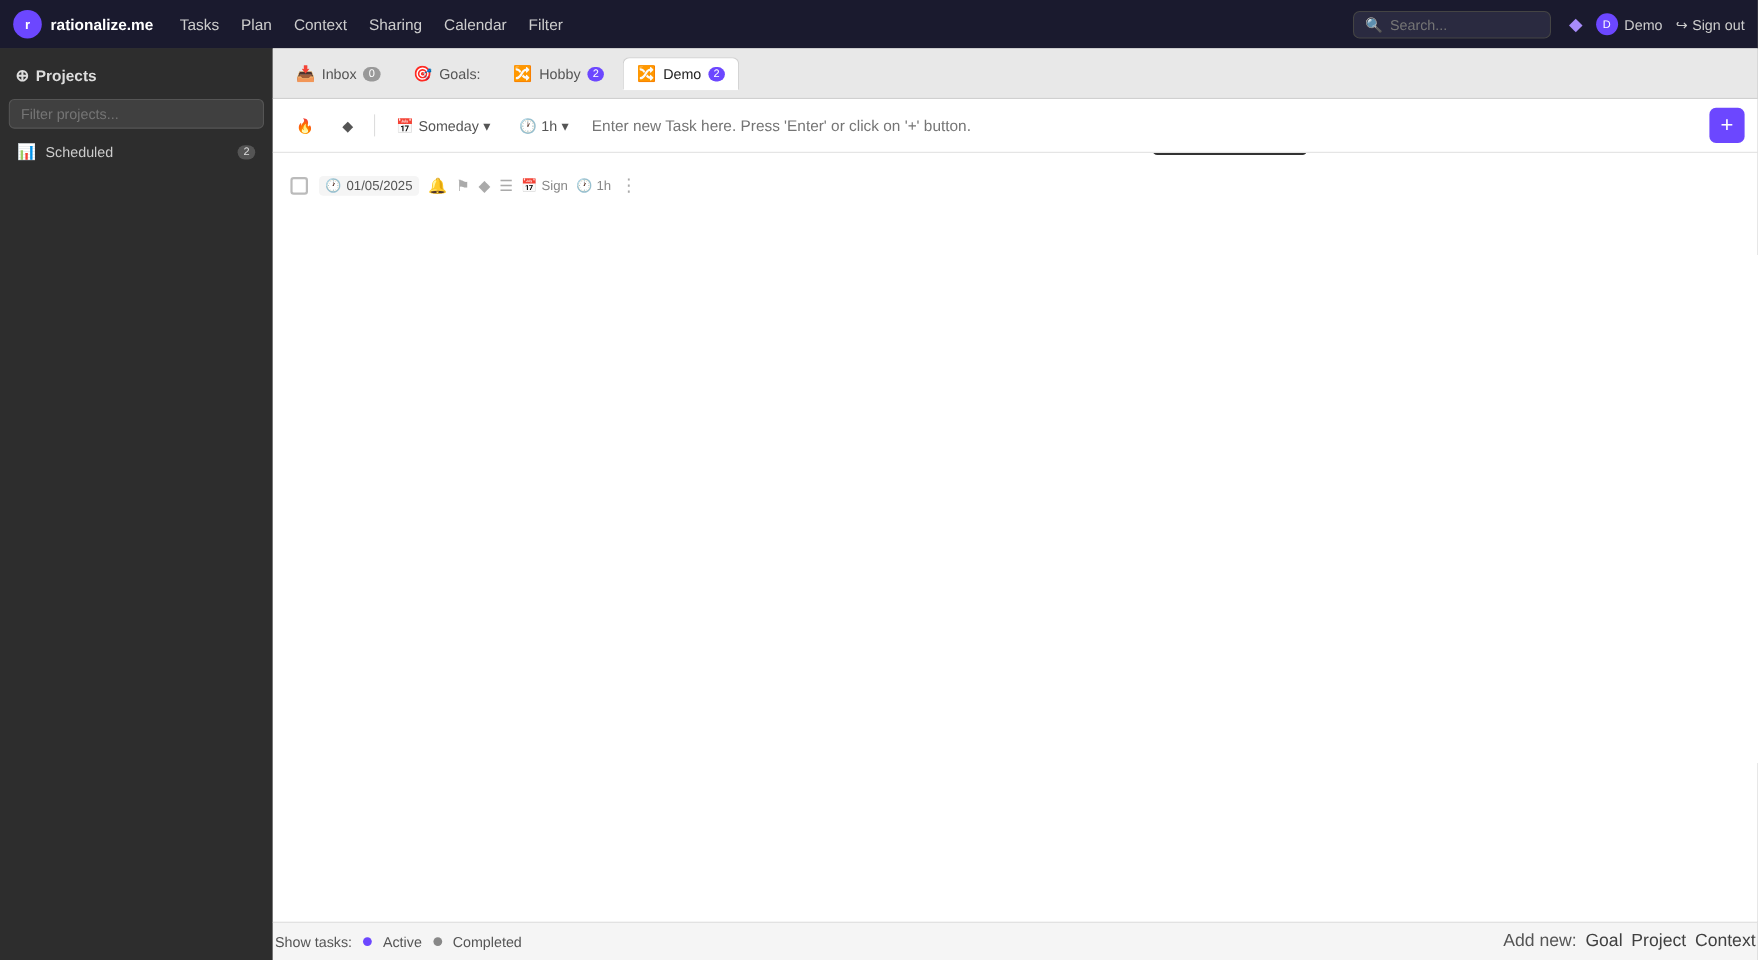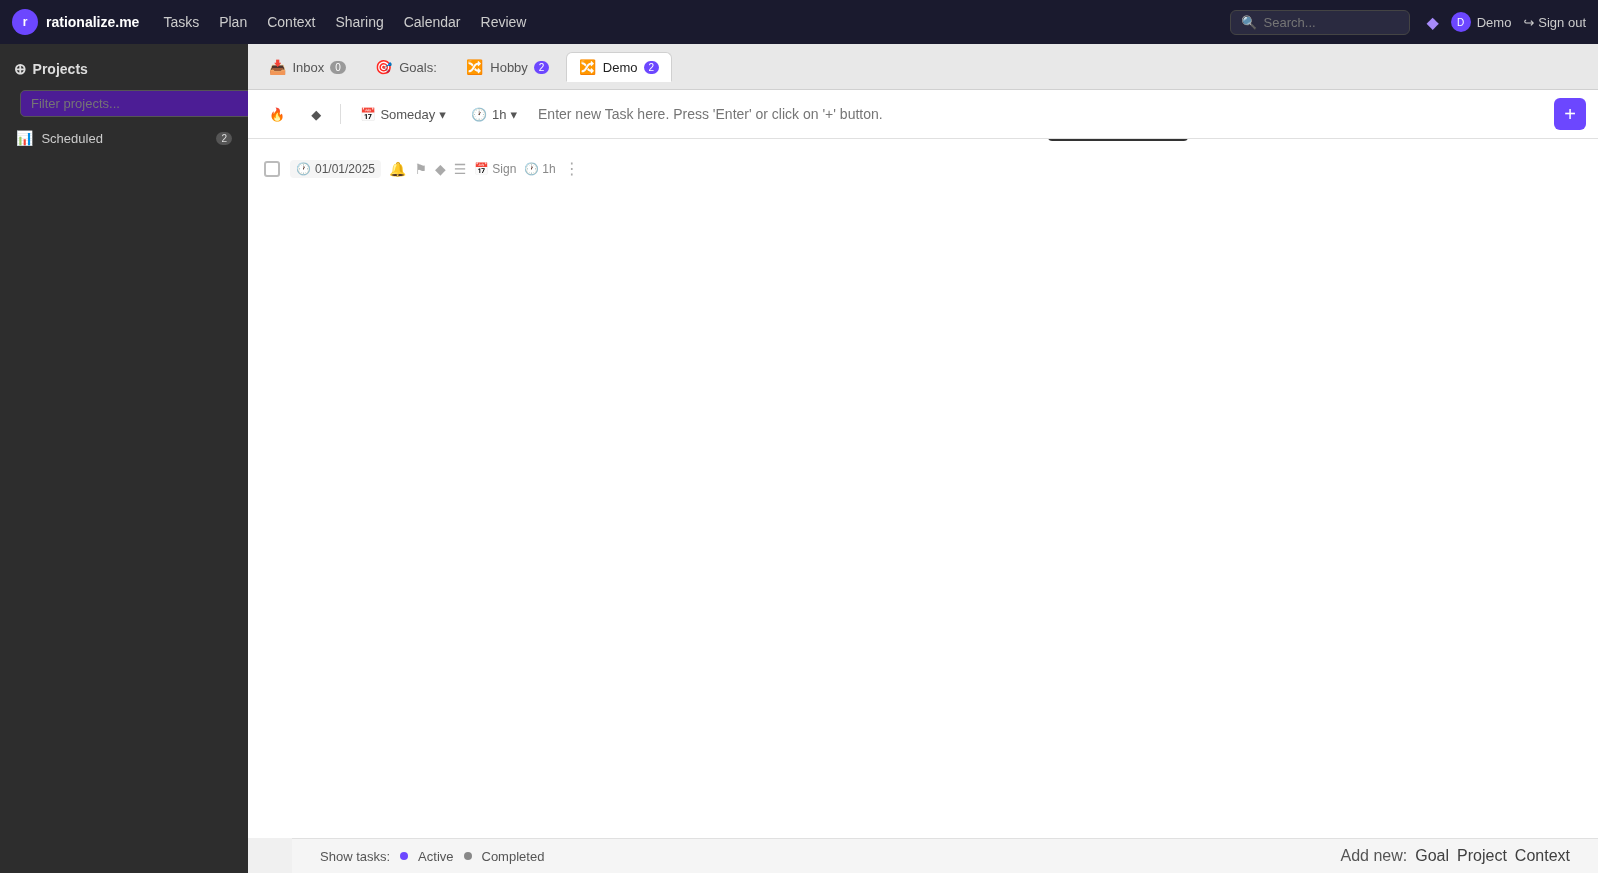--- a/index.html
+++ b/index.html
@@ -72,22 +72,22 @@
       min-width: 248px;
       padding: 12px 8px;
       display: flex;
       flex-direction: column;
       gap: 8px;
     }
     .sidebar-projects-header {
       display: flex; align-items: center; gap: 6px; color: #ddd; font-size: 14px; font-weight: 600; padding: 4px 6px; cursor: pointer;
     }
     .filter-input {
-      background: #4c1d95; border: 1px solid #555; border-radius: 5px; padding: 5px 10px;
-      color: #aaa; font-size: 13px; width: 100%; outline: none; margin-left: 12px;
+      background: #404040; border: 1px solid #555; border-radius: 5px; padding: 5px 10px;
+      color: #aaa; font-size: 13px; width: 100%; outline: none;
     }
     .sidebar-item {
       display: flex; align-items: center; gap: 8px; padding: 5px 8px; border-radius: 5px; cursor: pointer; color: #ccc; font-size: 13px;
     }
     .sidebar-item .bar-chart-icon { color: #888; font-size: 14px; }
     .badge {
       background: #555; color: #ddd; border-radius: 10px; font-size: 10px; padding: 1px 5px; margin-left: auto;
     }
 
     
@@ -181,26 +181,25 @@
       position: absolute;
       top: -28px; left: 800px;
       background: #333; color: #fff; font-size: 11px;
       padding: 3px 8px; border-radius: 4px; white-space: nowrap; pointer-events: none;
     }
 
     
     .footer {
       background: #f5f5f5;
       border-top: 1px solid #e0e0e0;
-      padding: 8px 28px;
+      padding: 8px 2px;
       display: flex;
       align-items: center;
       font-size: 13px;
       color: #555;
-      margin-left: 44px;
     }
     .footer-left { display: flex; align-items: center; gap: 10px; }
     .radio-dot { width: 8px; height: 8px; border-radius: 50%; display: inline-block; }
     .radio-active { background: #6c47ff; }
     .radio-completed { background: #888; }
     .footer-right { margin-left: auto; display: flex; gap: 8px; font-size: 16px; color: #555; }
     .footer-link { color: #404040; cursor: pointer; text-decoration: none; }
   </style>
 </head>
 <body>
@@ -209,21 +208,21 @@
   <div class="topnav-logo">
     <div class="logo-icon">r</div>
     <span>rationalize.me</span>
   </div>
   <div class="topnav-links">
     <span class="topnav-link">Tasks</span>
     <span class="topnav-link">Plan</span>
     <span class="topnav-link">Context</span>
     <span class="topnav-link">Sharing</span>
     <span class="topnav-link">Calendar</span>
-    <span class="topnav-link">Review</span>
+    <span class="topnav-link">Filter</span>
   </div>
   <div class="topnav-spacer"></div>
   <div class="search-bar">
     <span style="color:#888;font-size:13px;">🔍</span>
     <input class="search-input" type="text" placeholder="Search..." style="">
   </div>
   <div class="topnav-right">
     <span class="diamond-icon">◆</span>
     <div class="user-info">
       <div class="user-avatar">D</div>
@@ -301,21 +300,21 @@
 
     <div class="task-list">
       <div class="task-row">
 
         <div class="tooltip">Due 01/01/2025 01:00:00</div>
 
         <div class="task-checkbox"></div>
         <div class="task-actions">
           <div class="task-due">
             <span>🕐</span>
-            <span>01/01/2025</span>
+            <span>01/05/2025</span>
           </div>
           <span class="task-action-icon">🔔</span>
           <span class="task-action-icon">⚑</span>
           <span class="task-action-icon">◆</span>
           <span class="task-action-icon">☰</span>
           <div class="task-year">
             <span>📅</span>
             <span>Sign</span>
           </div>
           <div class="task-time-label">

